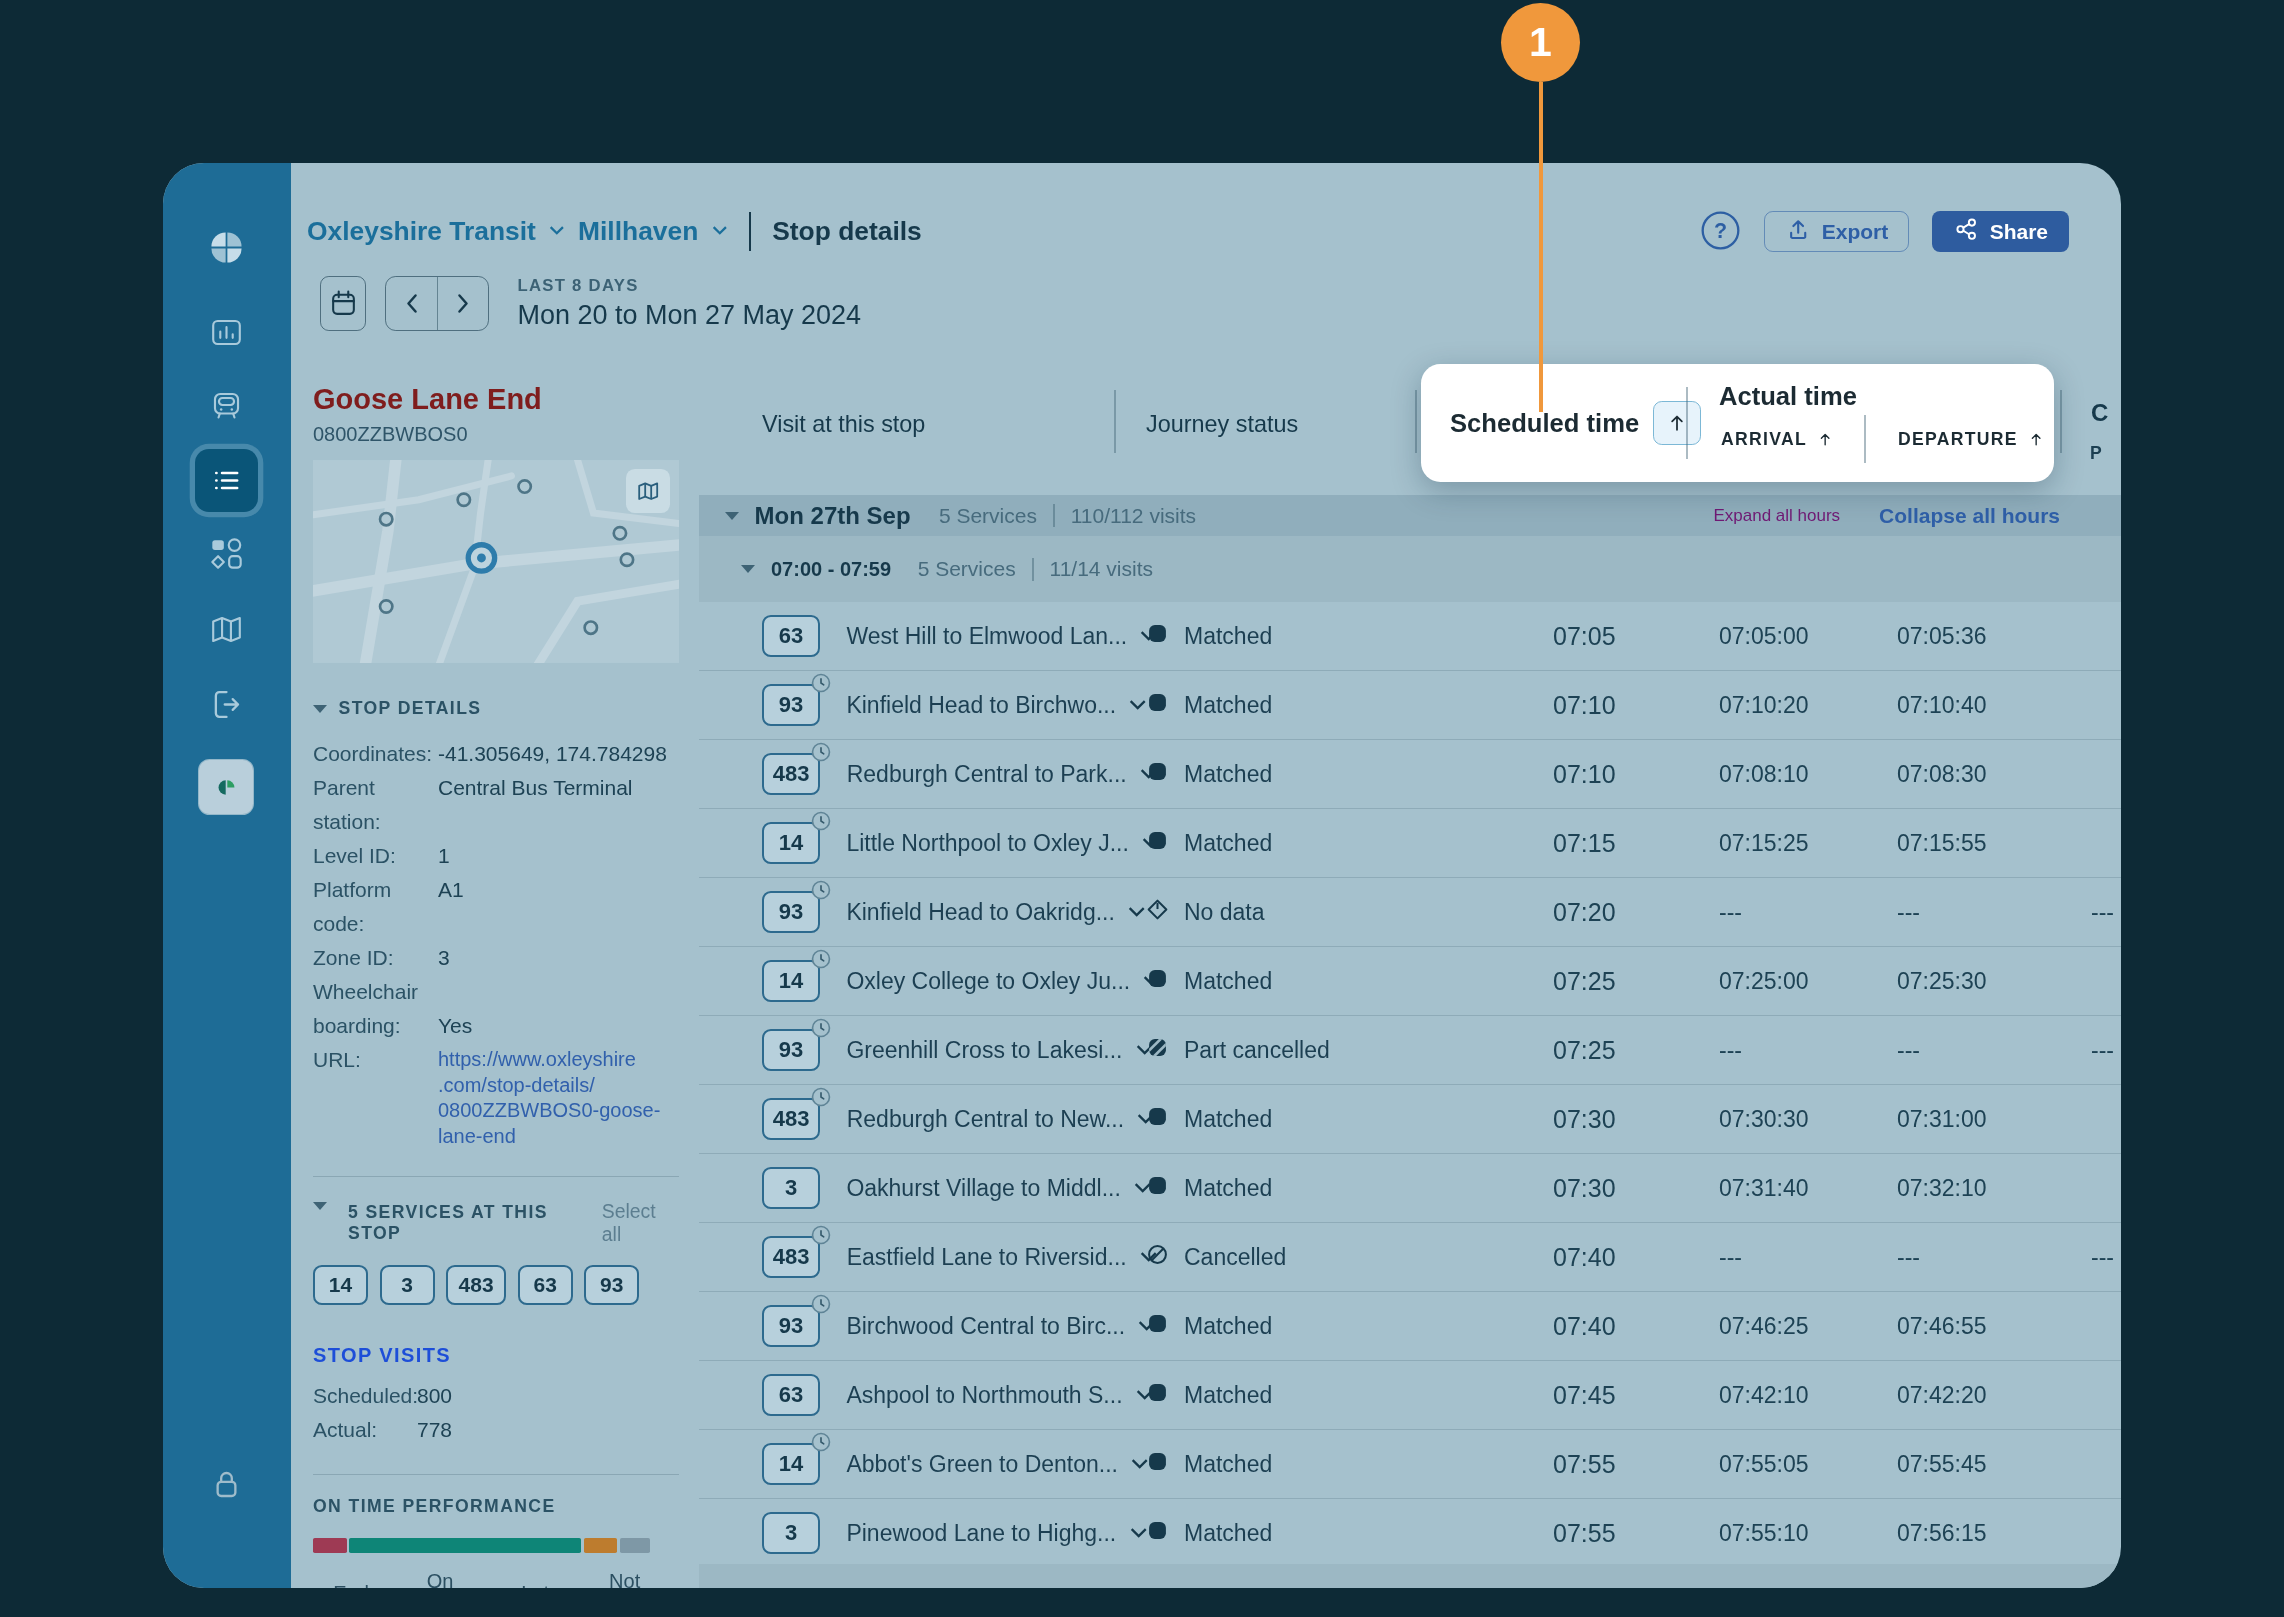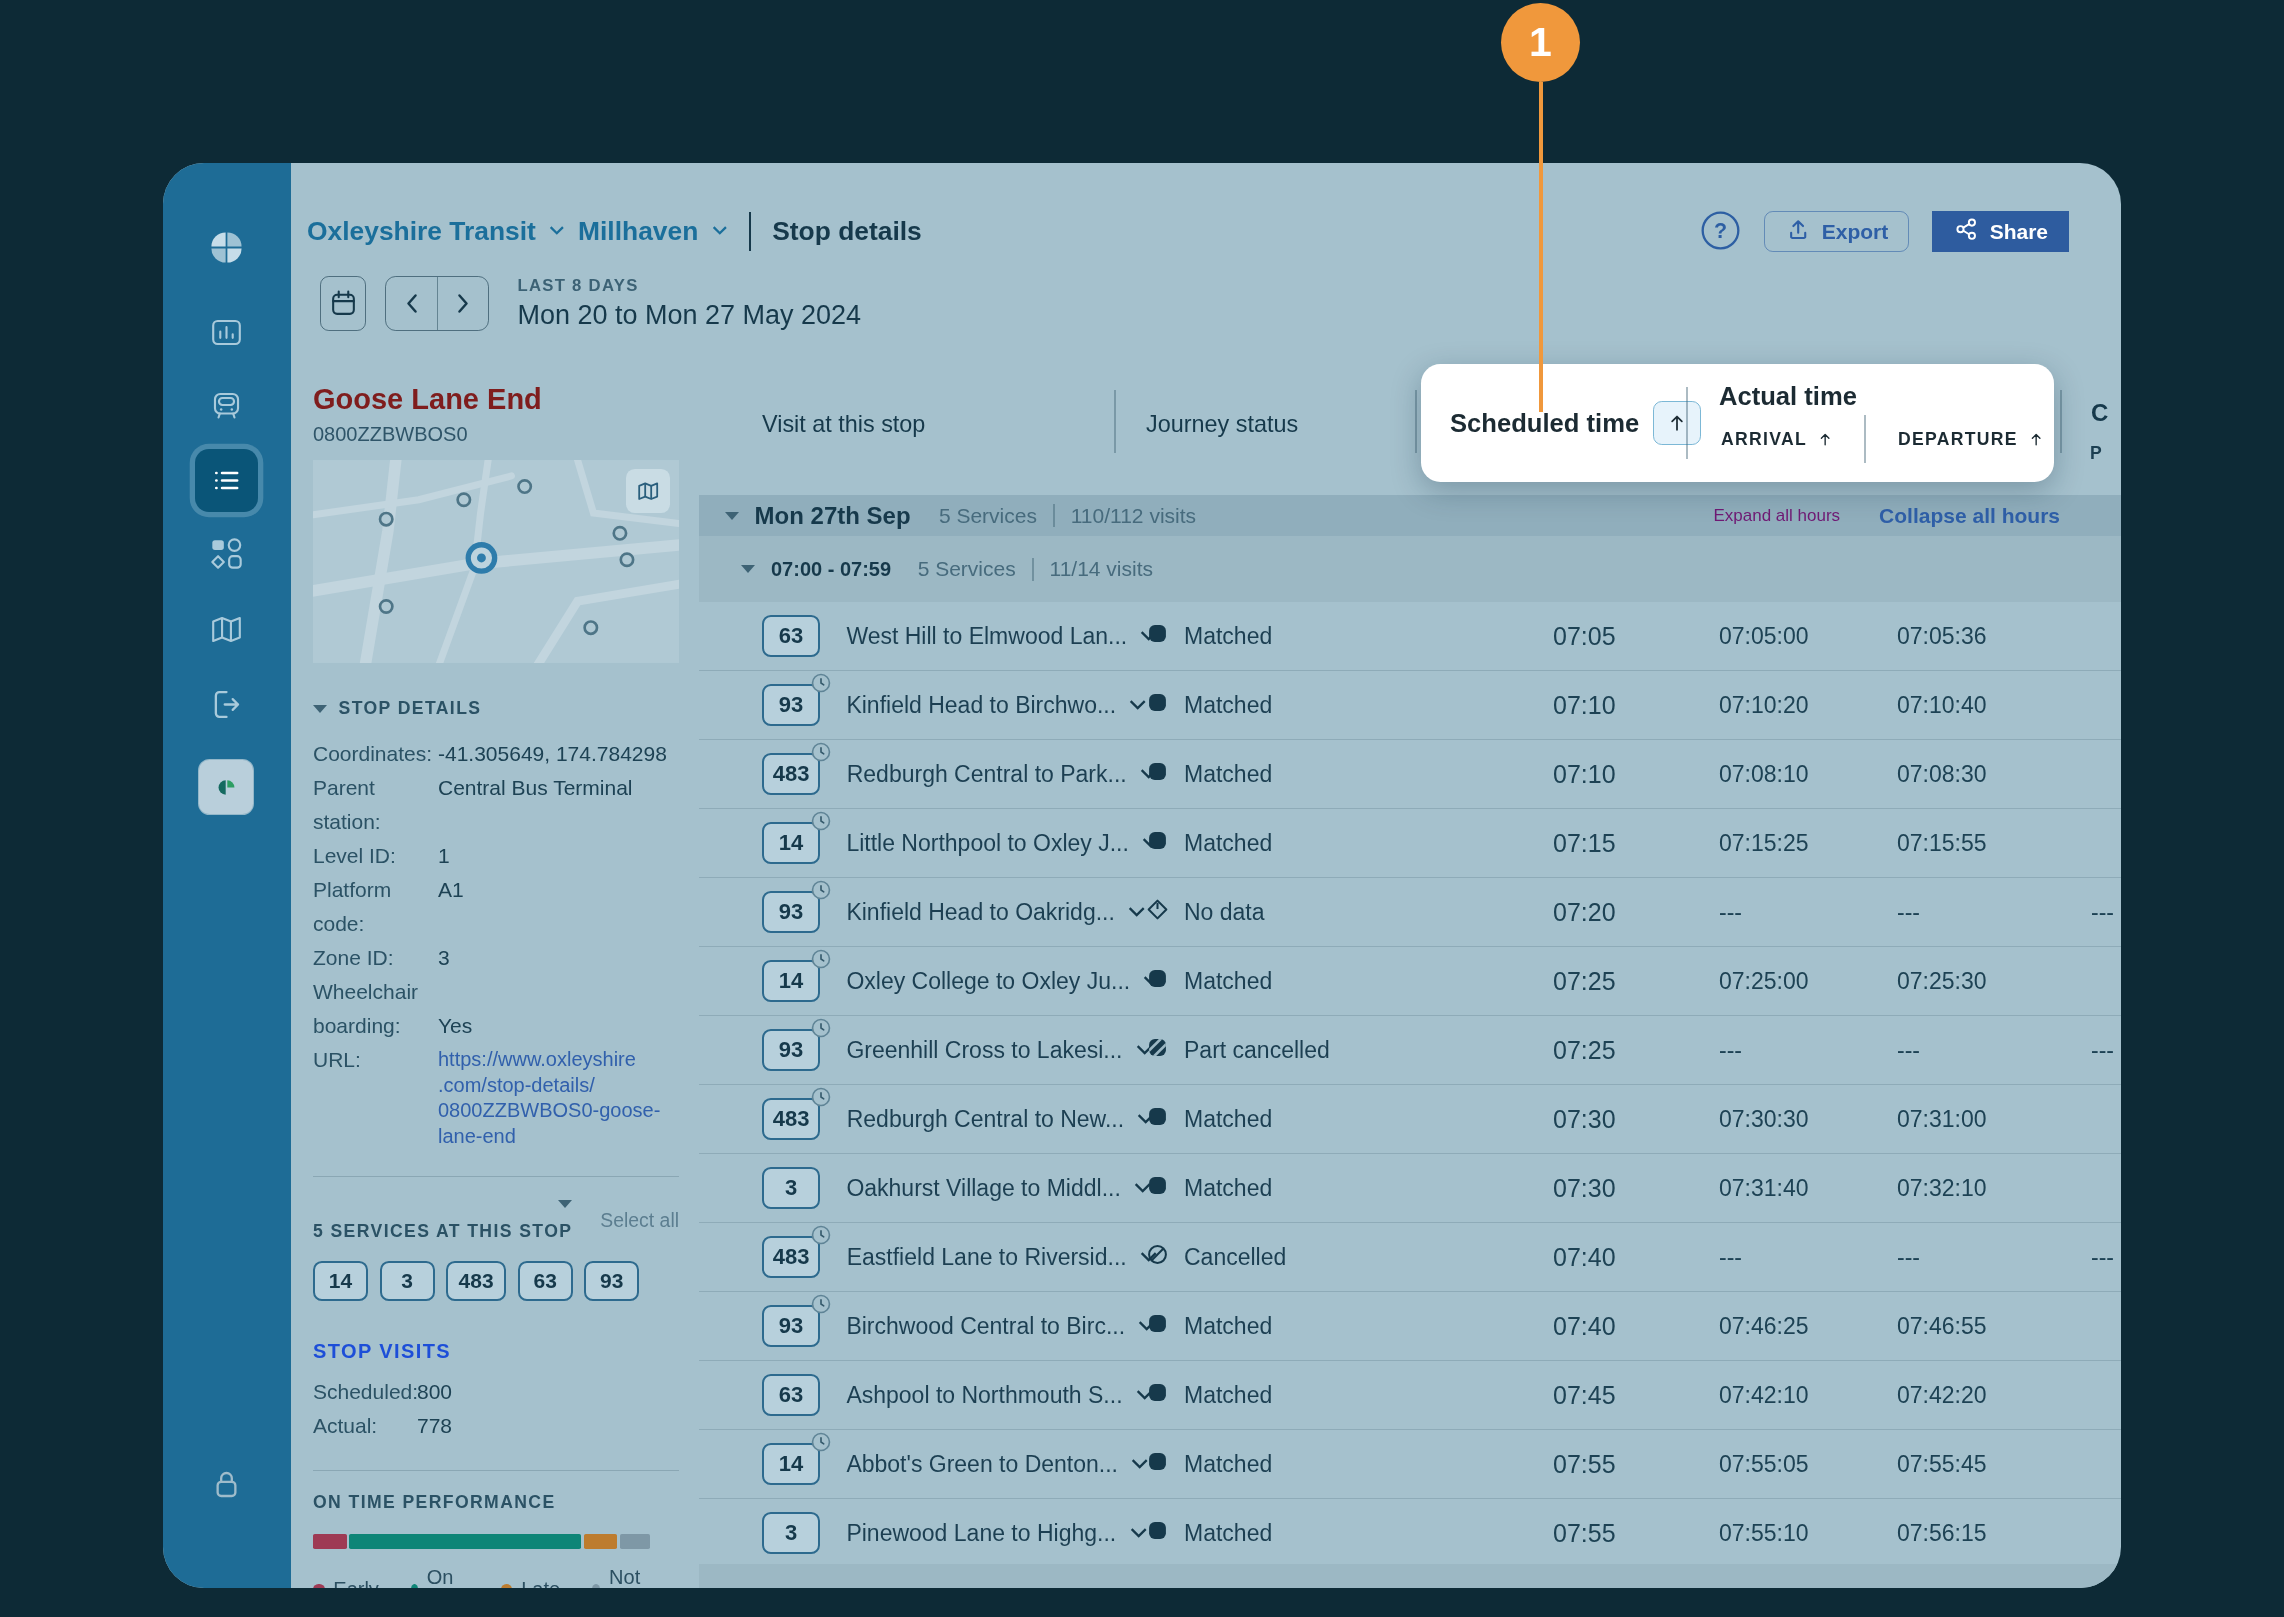--- a/index.html
+++ b/index.html
@@ -17,21 +17,21 @@
   
   .main{flex:1;position:relative;}
   .topbar{position:absolute;left:16px;right:52px;top:48px;height:41px;display:flex;align-items:center;justify-content:space-between;}
   .breadcrumb{display:flex;align-items:center;gap:12.3px;}
   .bc-link{font-size:26.4px;font-weight:600;color:#1b6f9b;}
   .bc-sep{width:1.8px;height:39px;background:#16394b;margin:0 8.8px;}
   .page-title{font-size:26.4px;font-weight:700;color:#16394b;}
   .top-actions{display:flex;align-items:center;gap:23px;}
   .btn-export{display:flex;align-items:center;gap:10.6px;height:41px;padding:0 19.4px;border:1.8px solid rgba(46,95,166,.55);
               border-radius:8.8px;color:#2e5fa6;font-size:21px;font-weight:600;box-sizing:border-box;}
-  .btn-share{display:flex;align-items:center;gap:10.6px;height:41px;padding:0 21px;background:#2e5c9f;border-radius:0;
+  .btn-share{display:flex;align-items:center;gap:10.6px;height:41px;padding:0 21px;background:#2e5c9f;border-radius:8px;
              color:#fff;font-size:21px;font-weight:600;}
   .datebar{position:absolute;left:29px;top:113px;height:55px;display:flex;align-items:stretch;}
   .cal-btn{width:46px;border:1.8px solid rgba(22,57,75,.6);border-radius:8.8px;display:flex;align-items:center;justify-content:center;box-sizing:border-box;}
   .nav-group{margin-left:19.4px;width:104px;border:1.8px solid rgba(22,57,75,.6);border-radius:10.6px;display:flex;box-sizing:border-box;}
   .nav-btn{flex:1;display:flex;align-items:center;justify-content:center;}
   .nav-btn:first-child{border-right:1.8px solid rgba(22,57,75,.45);}
   .date-labels{margin-left:28px;display:flex;flex-direction:column;justify-content:center;}
   .date-preset{font-size:16.7px;font-weight:700;letter-spacing:1.3px;color:#3c6275;}
   .date-range{font-size:27px;font-weight:400;color:#16394b;margin-top:3.5px;}
   
@@ -45,21 +45,21 @@
   .sec-title{font-size:17.6px;font-weight:700;letter-spacing:1.4px;color:#2b5265;}
   .tri{width:0;height:0;border-left:7px solid transparent;border-right:7px solid transparent;border-top:8.8px solid #3e6375;}
   .d-rows{margin-top:17.6px;}
   .d-row{display:flex;font-size:21px;line-height:34px;}
   .d-label{width:125px;flex:none;color:#2b5265;}
   .d-value{color:#1d4254;}
   .d-links{display:flex;flex-direction:column;padding-top:4.4px;}
   .d-links span{font-size:20px;line-height:25.6px;color:#3160ac;}
   .panel-hr{border:none;border-top:1.8px solid rgba(90,120,135,.35);margin:26.4px 0 0 0;}
   .svc-head{display:flex;align-items:center;margin-top:23px;}
-  .svc-left{display:flex;align-items:flex-end;gap:13px;flex-direction:column;}
+  .svc-left{display:flex;align-items:flex-start;gap:21px;}
   .select-all{margin-left:auto;font-size:19.4px;color:#5c7e90;}
   .chips{display:flex;gap:11.5px;margin-top:19.4px;}
   .svc-chip{min-width:55px;height:40px;padding:0 10.6px;box-sizing:border-box;border:2.2px solid #2d6a8e;border-radius:8.8px;
             background:#b7d0dc;display:flex;align-items:center;justify-content:center;font-size:21px;font-weight:600;color:#16394b;}
   .visits-title{font-size:20px;font-weight:700;letter-spacing:1.4px;color:#1d4ed8;margin-top:39px;}
   .v-rows{margin-top:12.3px;}
   .v-row{display:flex;font-size:21px;line-height:34px;}
   .v-label{width:104px;color:#2b5265;}
   .v-value{color:#1d4254;}
   .otp-title{font-size:17.6px;font-weight:700;letter-spacing:1.4px;color:#2b5265;margin-top:21px;}

